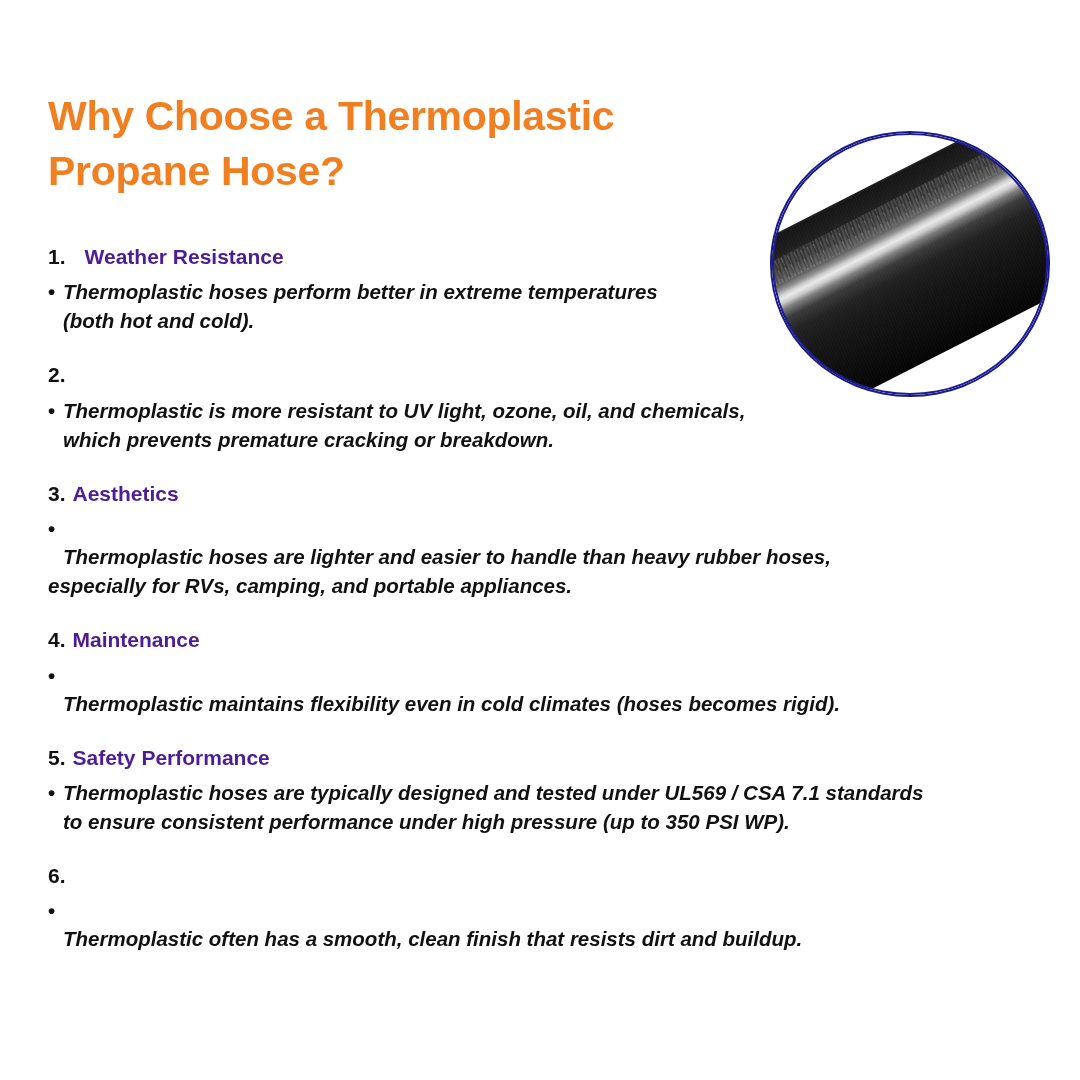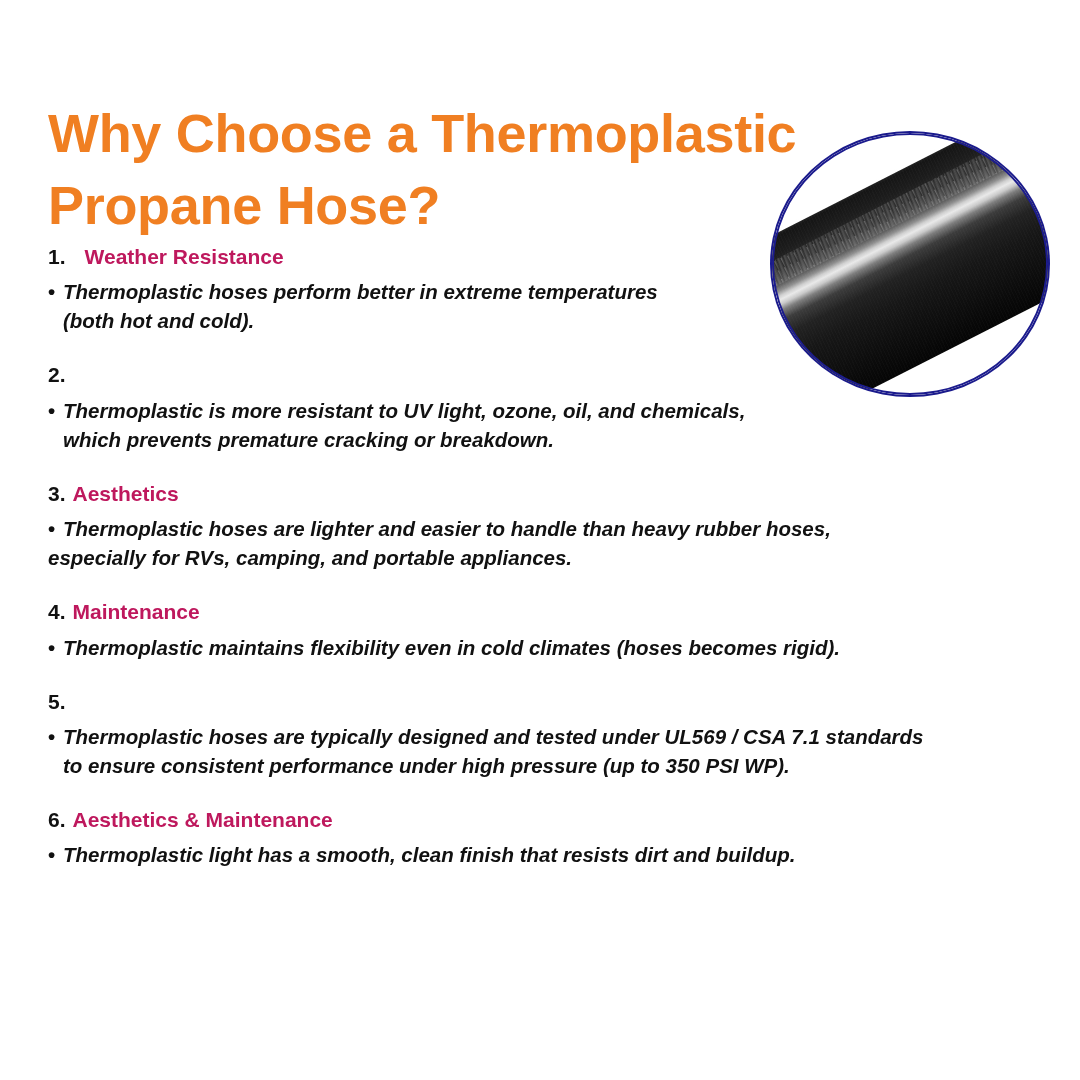--- a/index.html
+++ b/index.html
@@ -127,21 +127,21 @@
     background: linear-gradient(to bottom, rgba(255,255,255,0.10), rgba(0,0,0,0));
   }
 
   
   .headline {
     position: absolute;
     left: 48px;
     top: 62px;
     width: 800px;
     color: #F07F22;
-    font-size: 54px;
+    font-size: 41px;
     line-height: 1.33;
     font-weight: 700;
     letter-spacing: -0.3px;
     white-space: pre-line;
   }
 
   
   .list {
     position: absolute;
     left: 48px;
@@ -157,21 +157,21 @@
     font-size: 21px;
     font-weight: 700;
     line-height: 1.25;
     margin-bottom: 7px;
   }
   .item-num {
     color: #111111;
     flex: 0 0 auto;
   }
   .item-title {
-    color: #be185d;
+    color: #4c1d95;
     flex: 0 0 auto;
   }
   
   .item.wide-gap .item-num { margin-right: 19px; }
   .item:not(.wide-gap) .item-num { margin-right: 7px; }
 
   .bullet {
     display: flex;
     align-items: flex-start;
     color: #111111;
@@ -180,21 +180,21 @@
     line-height: 1.42;
   }
   .bullet-dot {
     flex: 0 0 auto;
     width: 15px;
     font-size: 20.5px;
     line-height: 1.42;
   }
   .bullet-text { flex: 1 1 auto; white-space: pre-line; font-style: italic; }
   
-  .bullet.flush .bullet-text { margin-left: -15px; text-indent: 15px; }
+  .bullet.flush .bullet-text { margin-left: -15px; text-indent: 15px; margin-top: 28px; }
   .bullet.flush .bullet-dot { width: 15px; }
   .bullet.hang .bullet-text { }
 </style>
 </head>
 <body>
 
 <div class="page">
 
   <h1 class="headline">Why Choose a Thermoplastic
 Propane Hose?</h1>
@@ -249,32 +249,32 @@
           <span class="item-title">Maintenance</span>
         </div>
         <div class="bullet flush">
           <span class="bullet-dot">•</span>
           <span class="bullet-text">Thermoplastic maintains flexibility even in cold climates (hoses becomes rigid).</span>
         </div>
       </div>
       <div class="item">
         <div class="item-head">
           <span class="item-num">5.</span>
+          <span class="item-title">Safety Performance</span>
         </div>
         <div class="bullet hang">
           <span class="bullet-dot">•</span>
           <span class="bullet-text">Thermoplastic hoses are typically designed and tested under UL569 / CSA 7.1 standards
 to ensure consistent performance under high pressure (up to 350 PSI WP).</span>
         </div>
       </div>
       <div class="item">
         <div class="item-head">
           <span class="item-num">6.</span>
-          <span class="item-title">Aesthetics &amp; Maintenance</span>
         </div>
         <div class="bullet flush">
           <span class="bullet-dot">•</span>
-          <span class="bullet-text">Thermoplastic light has a smooth, clean finish that resists dirt and buildup.</span>
+          <span class="bullet-text">Thermoplastic often has a smooth, clean finish that resists dirt and buildup.</span>
         </div>
       </div>
     </div>
 
 </div>
 
 </body></html>

